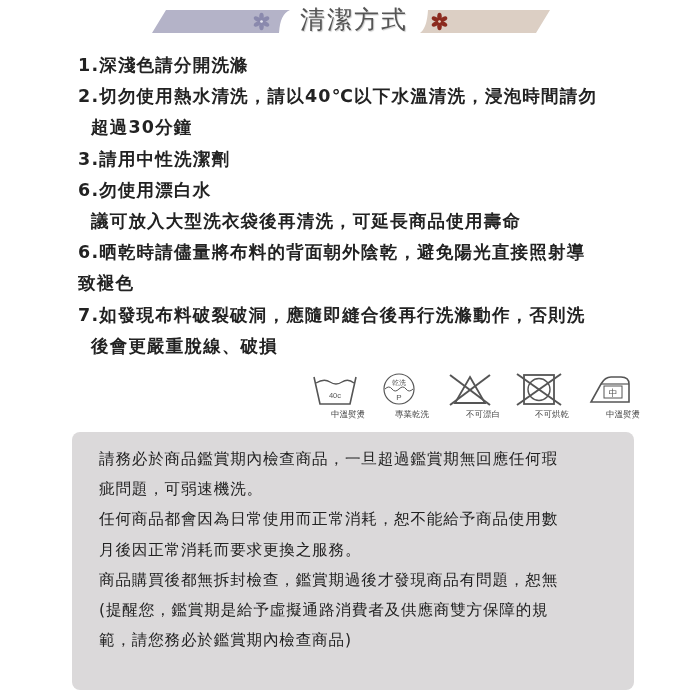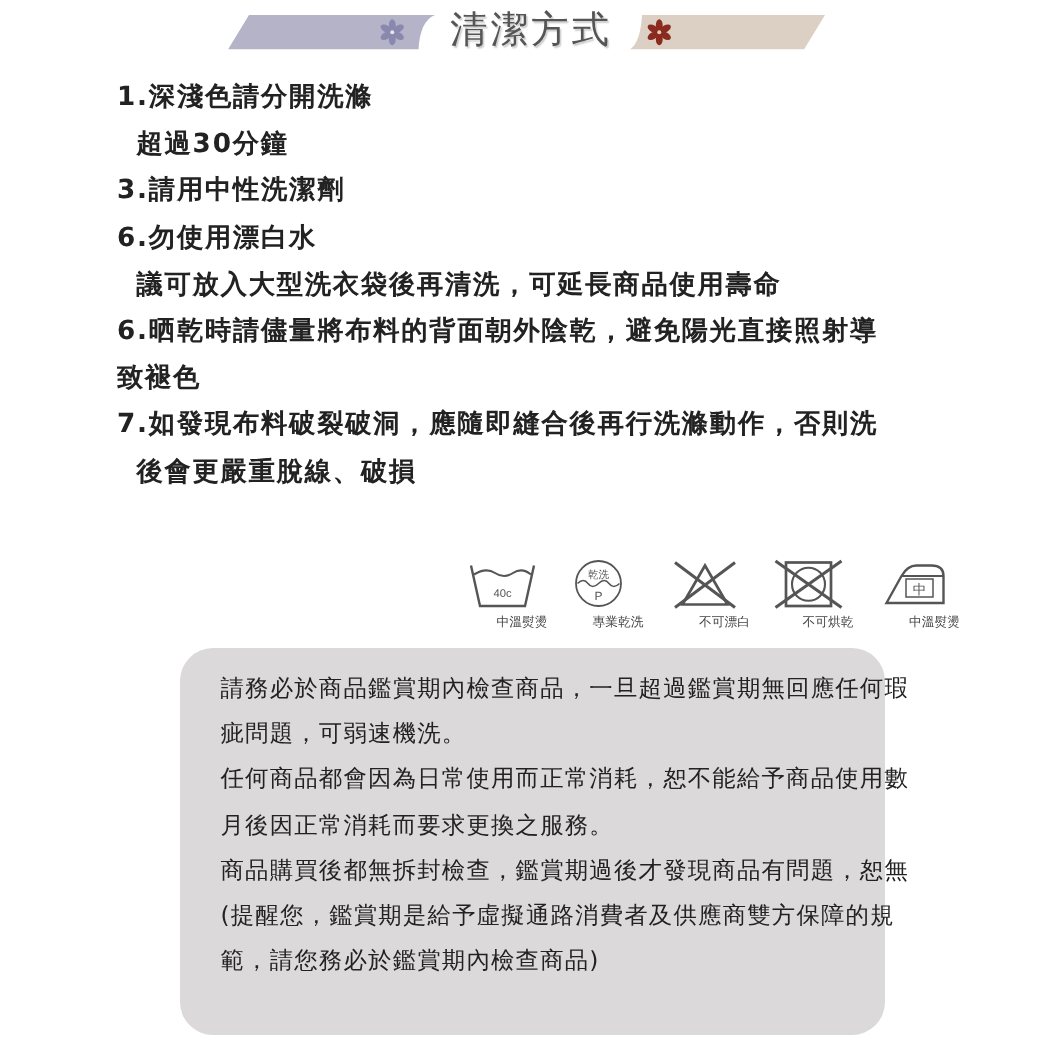--- a/index.html
+++ b/index.html
@@ -11,21 +11,21 @@
   .flower{position:absolute;top:2px;}
   .title{position:absolute;left:296px;top:3px;width:116px;text-align:center;font-family:"DejaVu Serif","Liberation Serif",serif;font-size:25px;color:#555;letter-spacing:2px;text-shadow:1px 1px 1px #ccc;}
   .care-list{position:absolute;left:78px;top:50px;width:560px;font-size:17.5px;line-height:31.2px;letter-spacing:1.2px;color:#222;}
   .care-item{margin:0;padding:0;font-weight:bold;}
   .care-item .line{display:block;white-space:nowrap;}
   .care-item .indent{padding-left:13px;}
   .symbols{position:absolute;left:305px;top:372px;width:340px;height:56px;}
   .sym{position:absolute;top:0;width:60px;text-align:right;}
   .sym svg{display:block;margin:0 auto;}
   .sym-label{font-size:8.5px;color:#444;margin-top:3px;white-space:nowrap;display:block;}
-  .notice{position:absolute;left:72px;top:432px;width:470px;height:258px;background:#dbd9da;border-radius:22px;margin-left:48px;}
+  .notice{position:absolute;left:72px;top:432px;width:562px;height:258px;background:#dbd9da;border-radius:8px;}
   .notice-text{position:absolute;left:27px;top:12px;width:520px;font-size:15.6px;line-height:30.2px;letter-spacing:0.8px;color:#222;}
   .notice-text .line{display:block;white-space:nowrap;}
 </style>
 </head>
 <body>
 
 <div class="banner banner-left">
   <svg width="138" height="23" viewBox="0 0 138 23">
     <path d="M14 0 H138 Q128 4 127 23 H0 Z" fill="#b4b3c8"></path>
   </svg>
@@ -59,20 +59,21 @@
     </g>
     <circle cx="0" cy="0" r="1.4" fill="#e8c9b8"></circle>
   </svg>
 </div>
 
 <div class="care-list">
   <div class="care-item">
     <span class="line">1.深淺色請分開洗滌</span>
   </div>
   <div class="care-item">
+    <span class="line">2.切勿使用熱水清洗，請以40℃以下水溫清洗，浸泡時間請勿</span>
     <span class="line indent">超過30分鐘</span>
   </div>
   <div class="care-item">
     <span class="line">3.請用中性洗潔劑</span>
   </div>
   <div class="care-item">
     <span class="line">6.勿使用漂白水</span>
   </div>
   <div class="care-item">
     <span class="line indent">議可放入大型洗衣袋後再清洗，可延長商品使用壽命</span>

